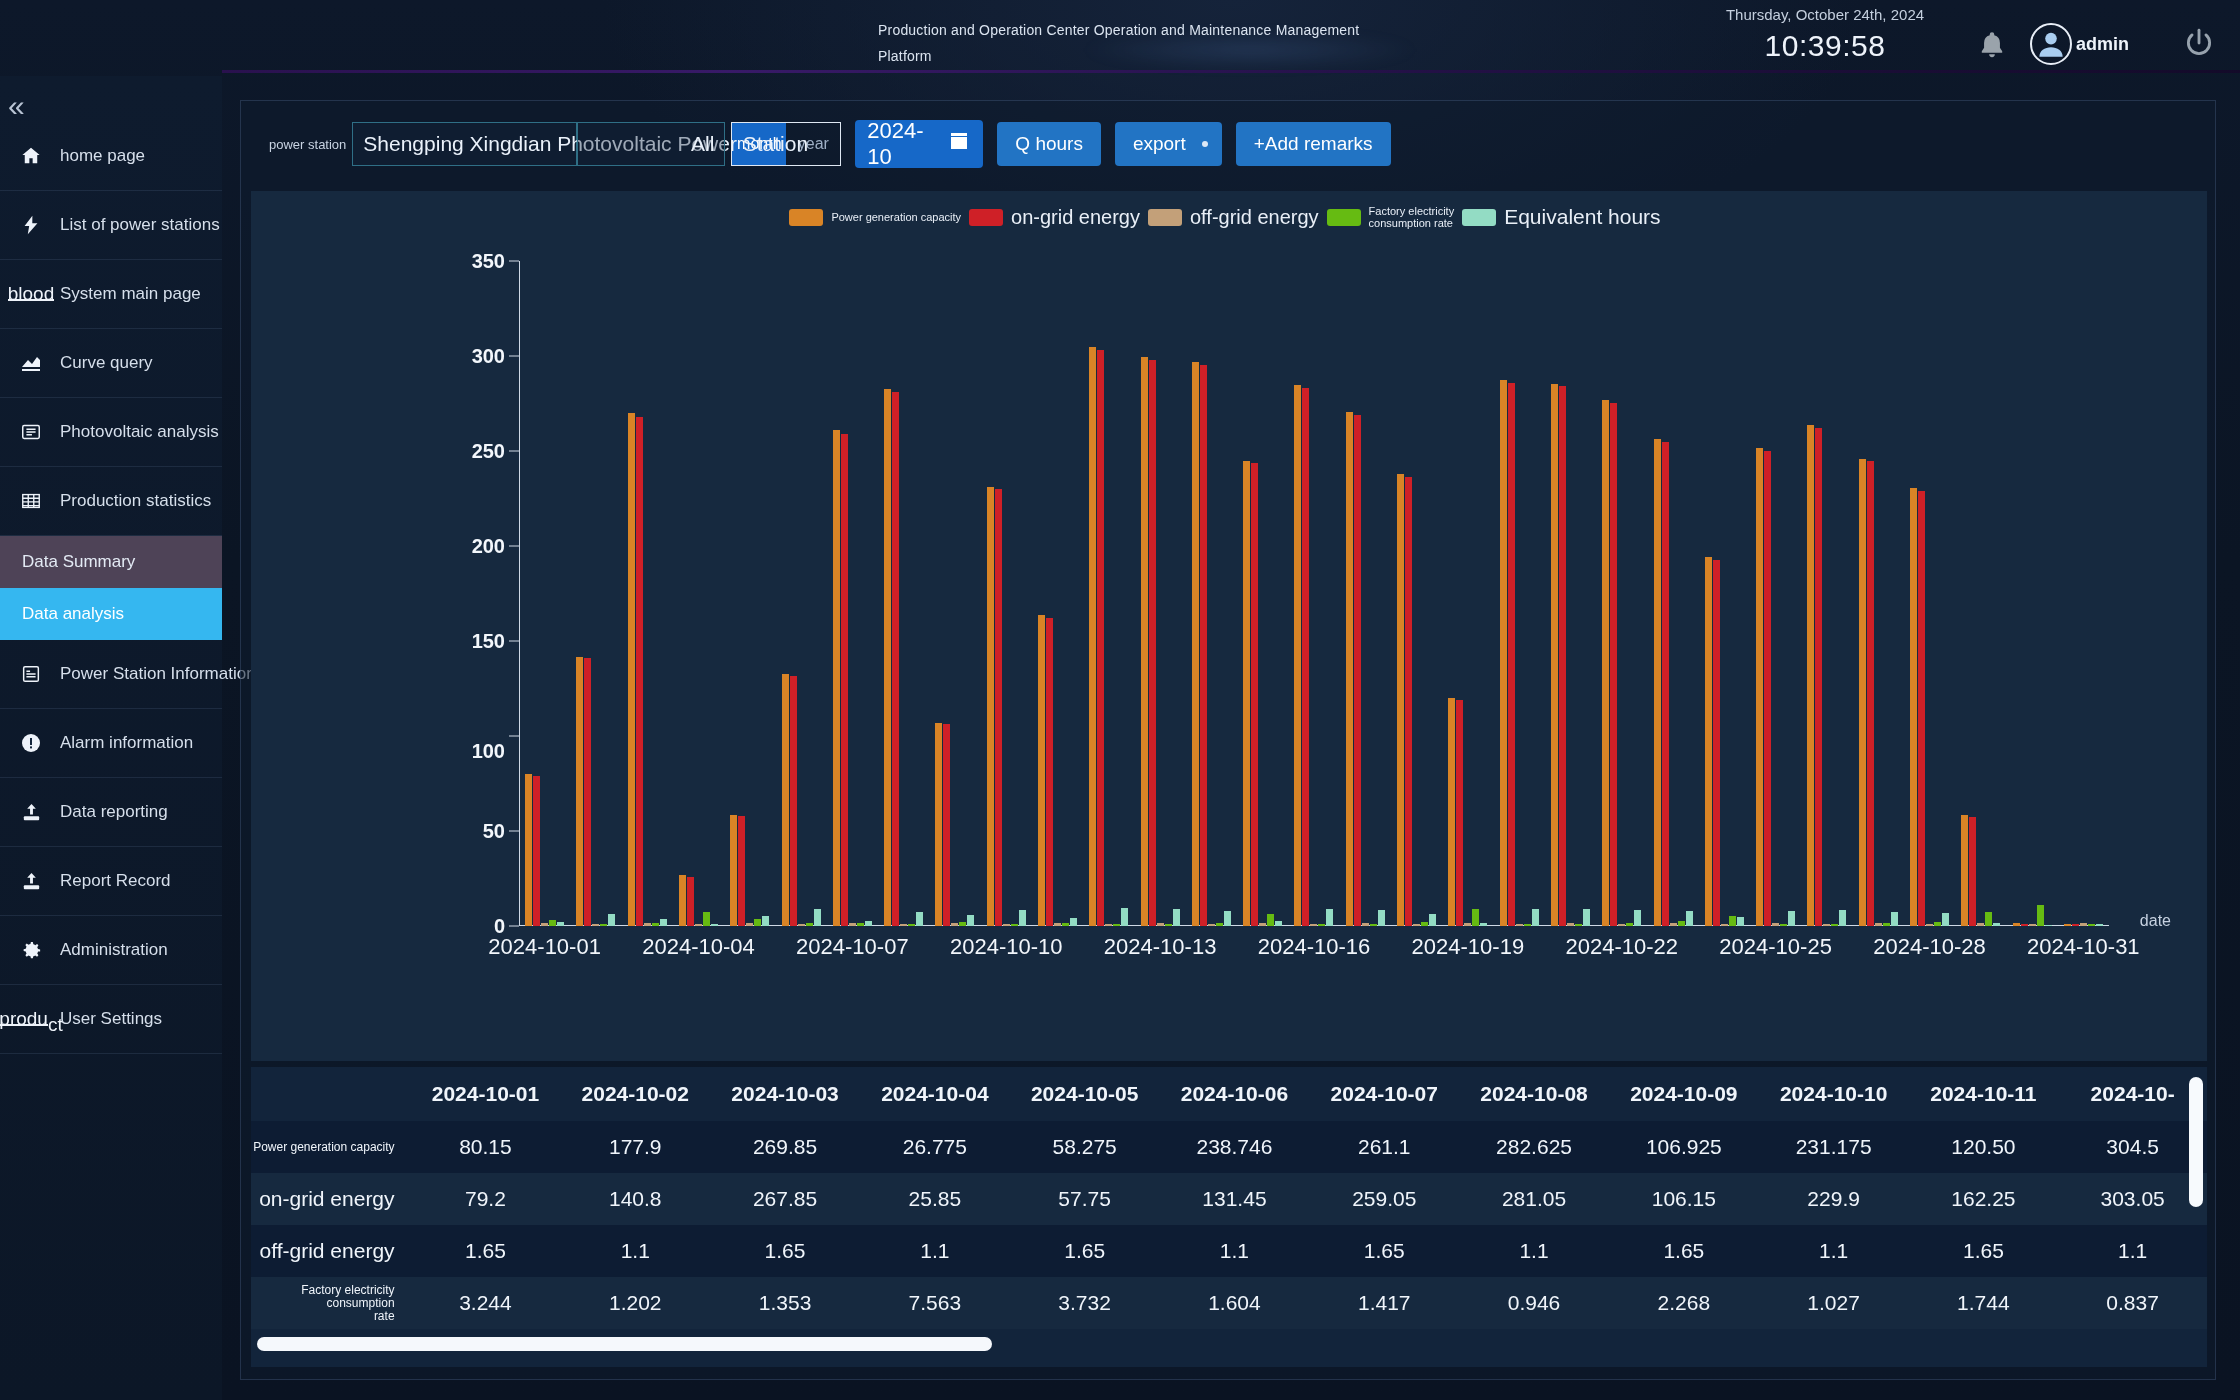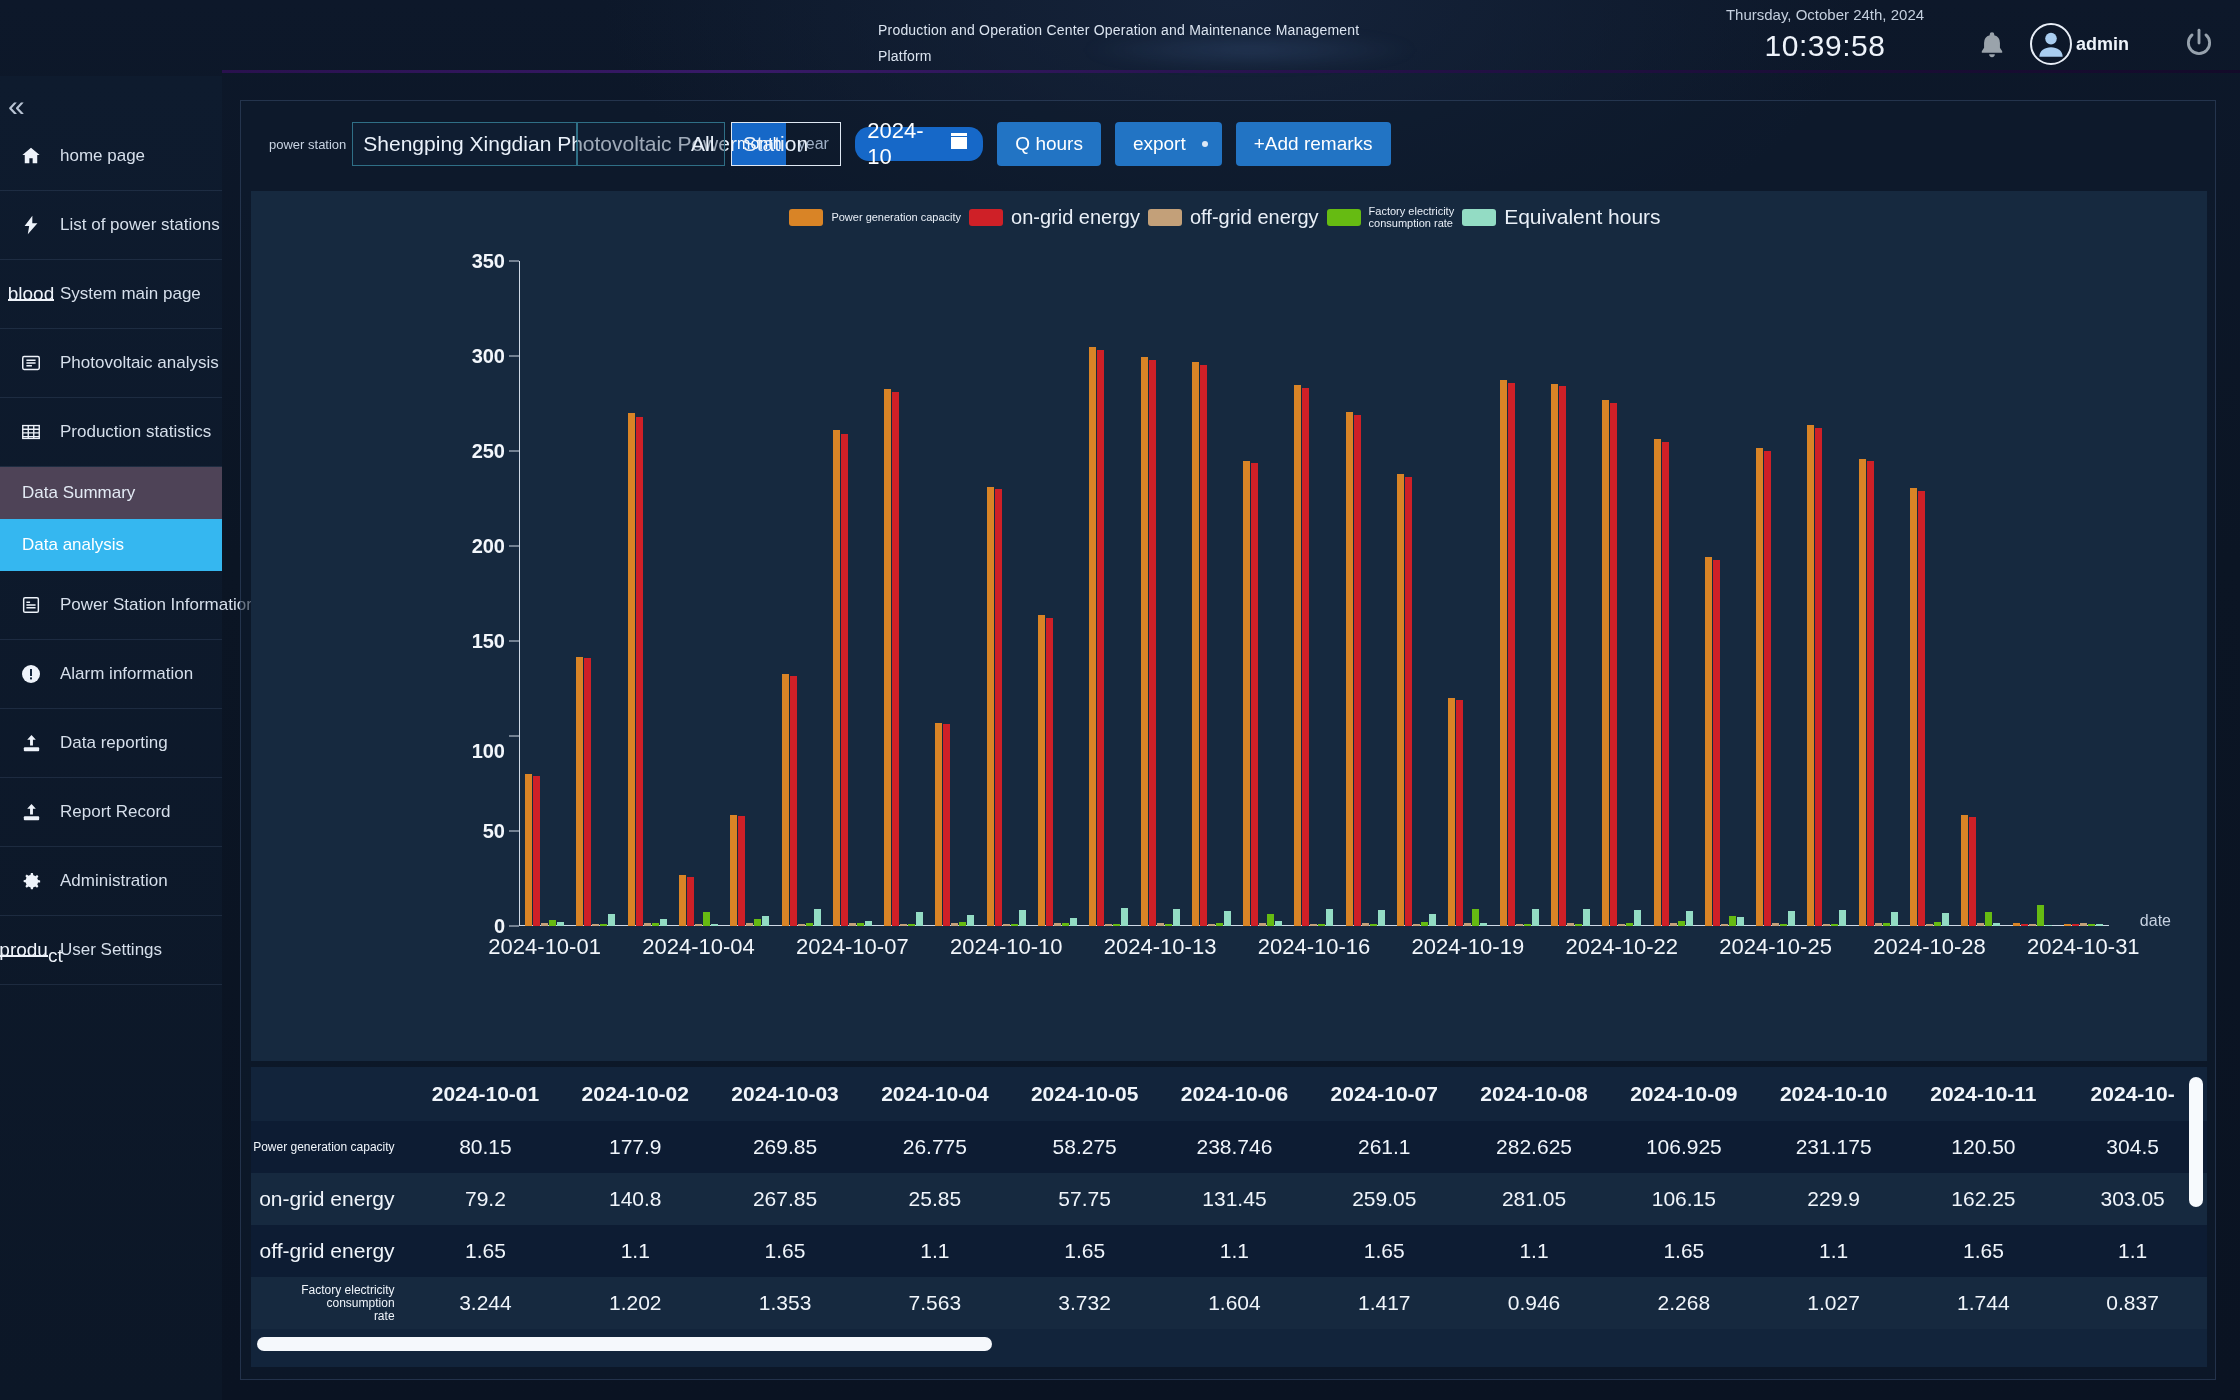--- a/index.html
+++ b/index.html
@@ -78,23 +78,23 @@
   }
   .field.ps{ width:225px; overflow:visible; }
   .field.ps .txt{ white-space:nowrap; }
   .field.unit{ width:148px; justify-content:flex-end; }
   .seg{ display:flex; height:44px; border:1px solid #dfe8f3; margin-left:6px; }
   .seg > div{ width:54px; display:flex;align-items:center;justify-content:center;
               font-size:16px; cursor:pointer; }
   .seg .on{ background:#1668c8; color:#fff; }
   .seg .off{ background:transparent; color:#9fb0c6; }
   .datebox{
-    margin-left:14px; height:34px; width:128px; background:#1668c8; color:#fff;
+    margin-left:14px; height:48px; width:128px; background:#1668c8; color:#fff;
     display:flex; align-items:center; justify-content:space-between; padding:0 12px;
-    font-size:22px; border-radius:14px;
+    font-size:22px; border-radius:4px;
   }
   .btn{
     margin-left:14px; height:44px; background:#2274c4; color:#fff; border-radius:4px;
     display:flex; align-items:center; justify-content:center; padding:0 18px;
     font-size:19px; cursor:pointer;
   }
   .btn.split{ padding-right:36px; position:relative;}
   .btn.split .dot{ position:absolute; right:14px; top:19px; width:6px;height:6px;
                    border-radius:50%; background:#dce8f6;}
 
@@ -194,20 +194,29 @@
             </svg>
           </span>
           <span class="lbl">List of power stations</span>
         </div>
         <div class="nav-item">
           <span class="ic tiny">
             <span style="border-bottom:2px solid #eef3fa">blood</span>
             <br>
           </span>
           <span class="lbl">System main page</span>
+        </div>
+        <div class="nav-item">
+          <span class="ic">
+            <svg viewBox="0 0 24 24" width="24" height="24" fill="#eef3fa">
+              <path d="M3 18h18v2H3z"></path>
+              <path d="M3 16 9 9l4 4 5-7 3 3v7z"></path>
+            </svg>
+          </span>
+          <span class="lbl">Curve query</span>
         </div>
         <div class="nav-item">
           <span class="ic">
             <svg viewBox="0 0 24 24" width="22" height="22" fill="none" stroke="#eef3fa" stroke-width="1.6">
               <rect x="3" y="5" width="18" height="14" rx="1.5"></rect>
               <path d="M7 9h10M7 12h10M7 15h6" stroke-width="1.4"></path>
             </svg>
           </span>
           <span class="lbl">Photovoltaic analysis</span>
         </div>

